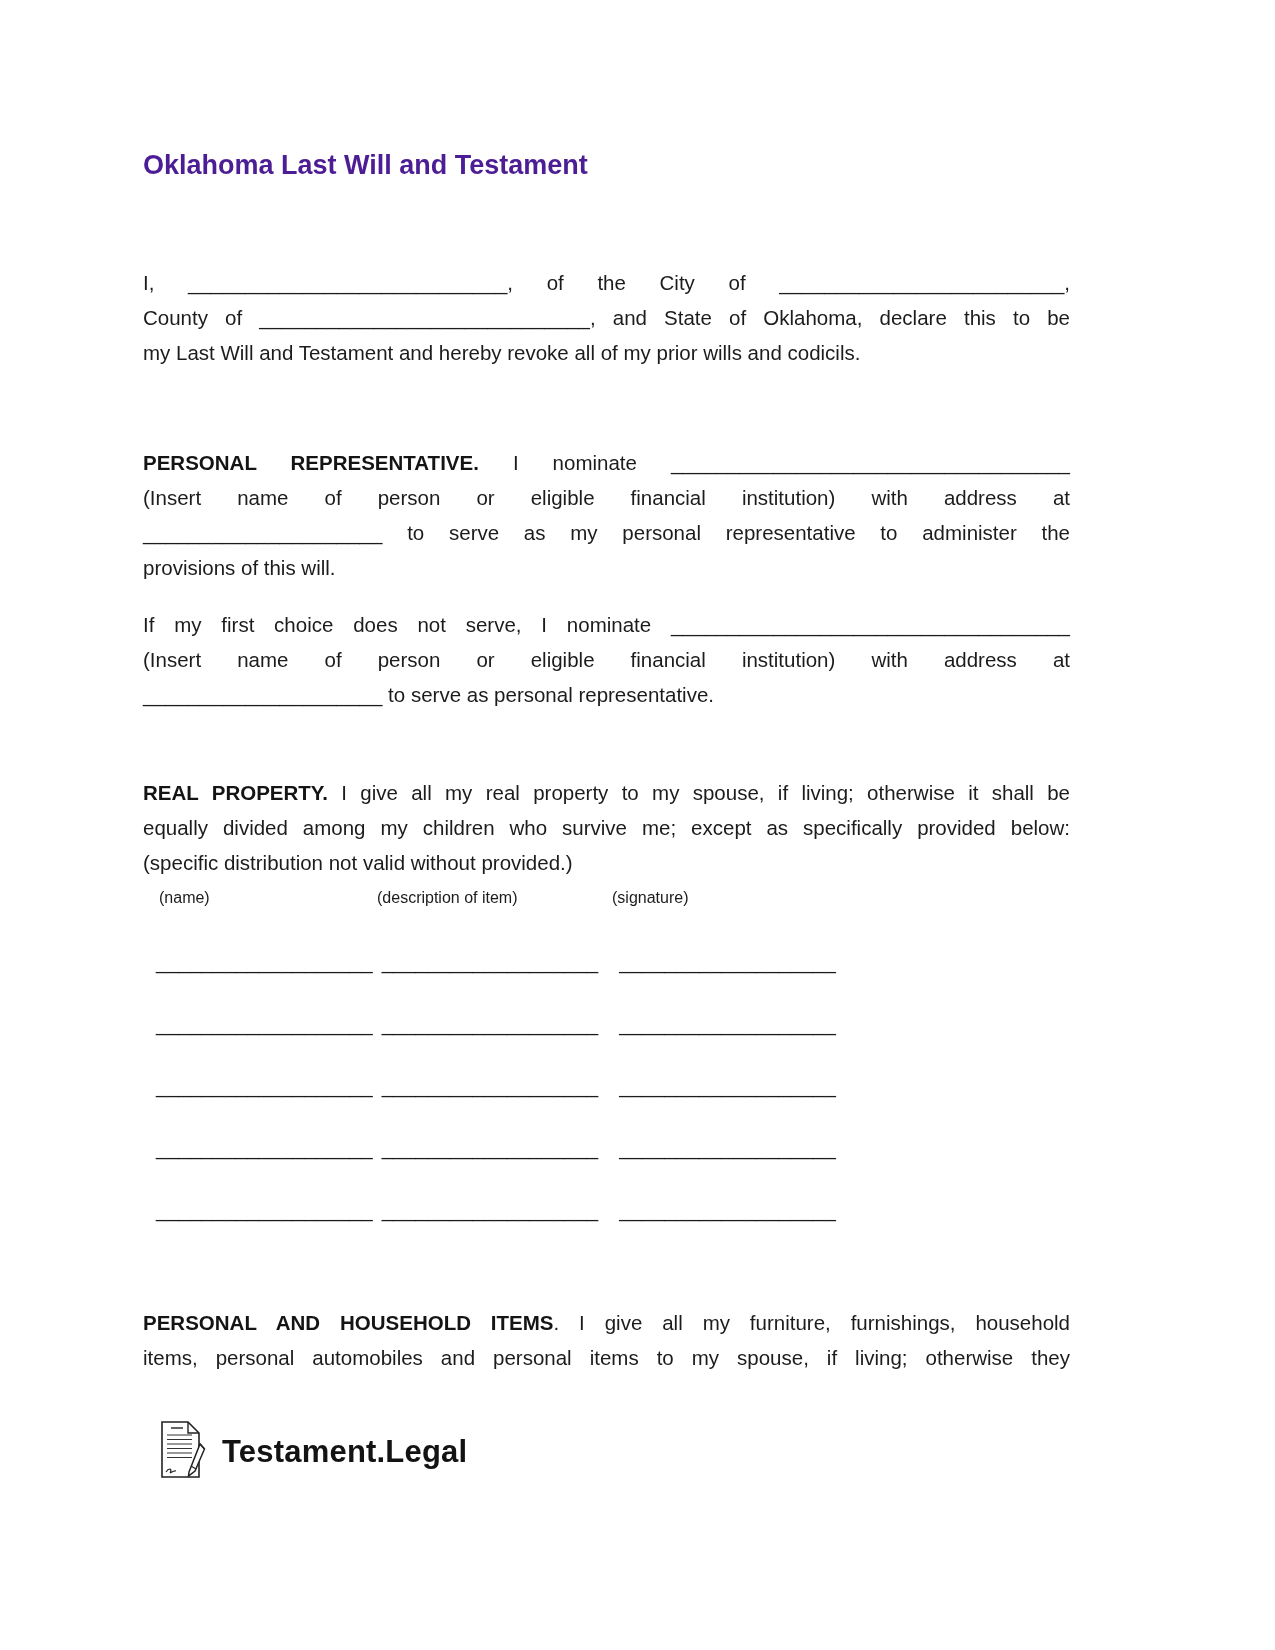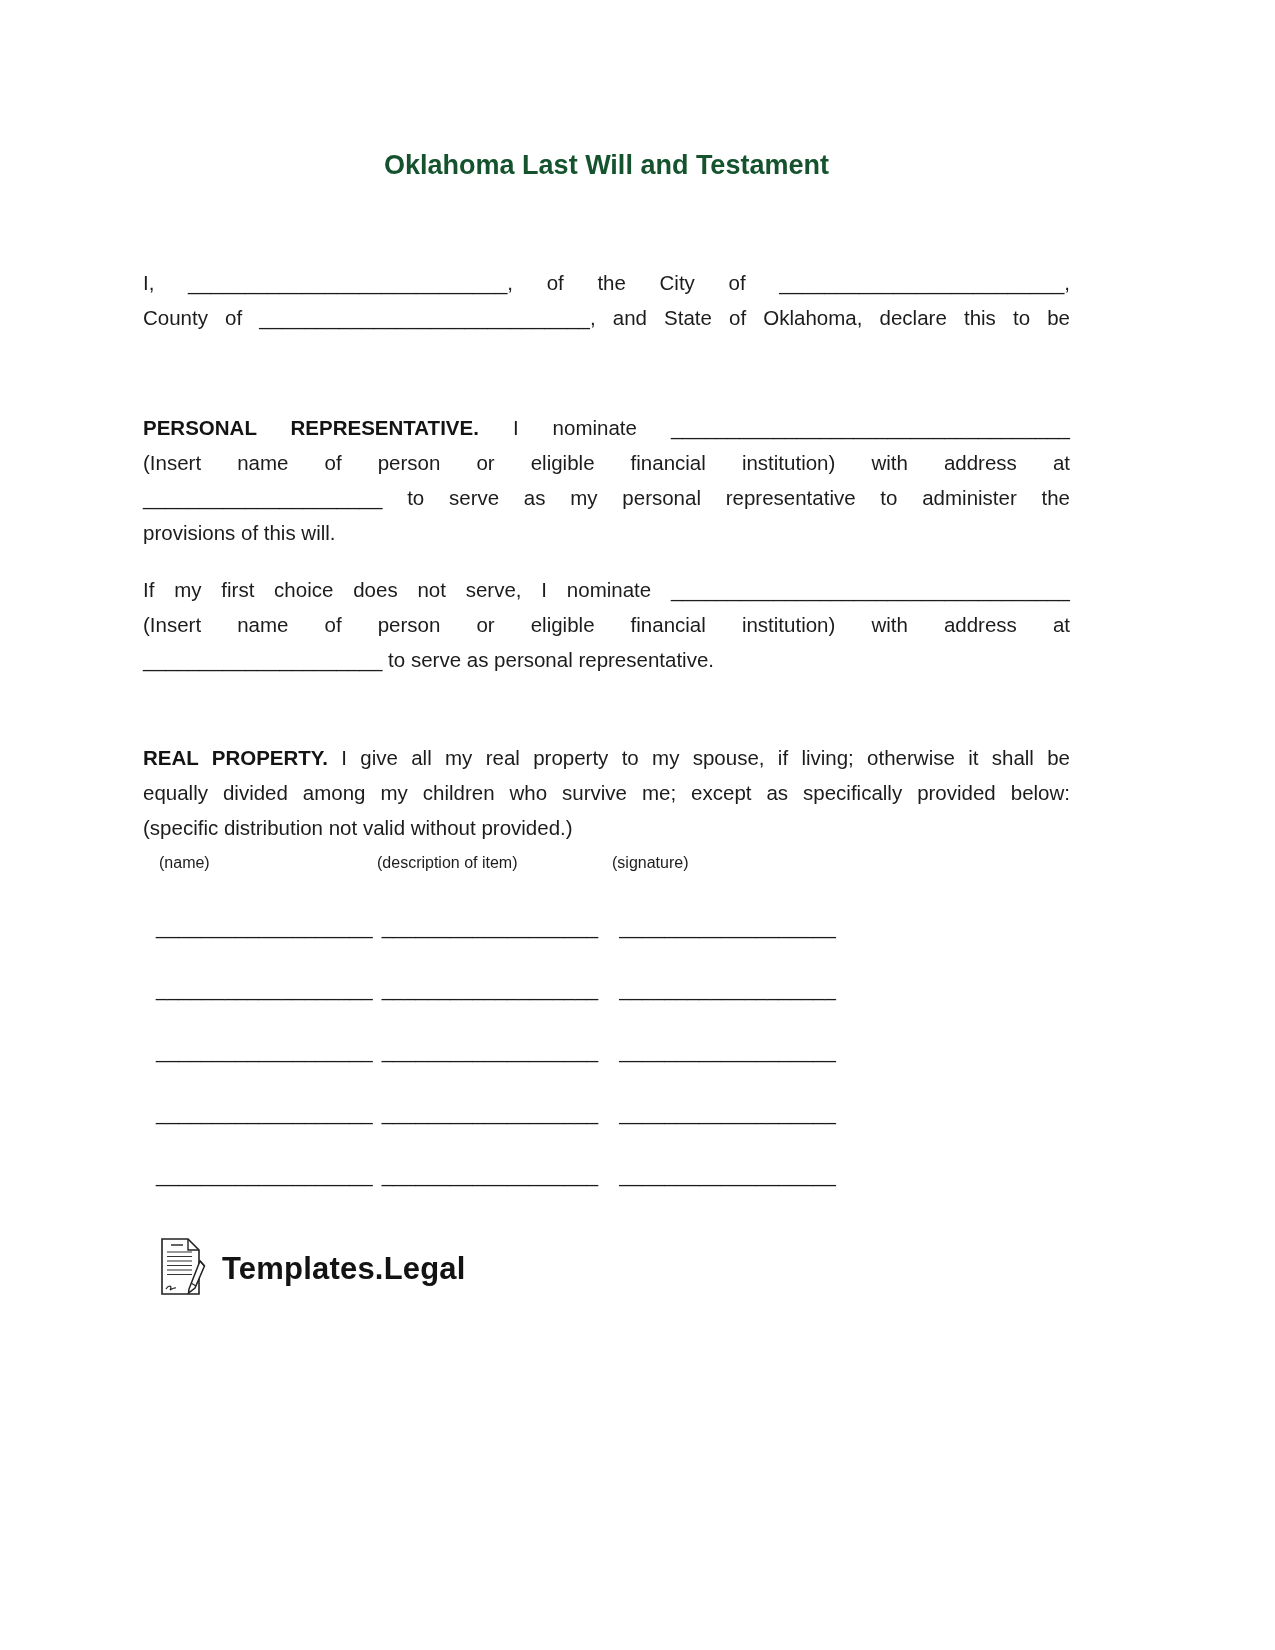--- a/index.html
+++ b/index.html
@@ -12,22 +12,21 @@
     overflow: hidden;
   }
   .content {
     padding: 148px 205px 0 143px; 
   }
   h1.doc-title {
     margin: 0;
     font-size: 27px;
     line-height: 35px;
     font-weight: bold;
-    text-align: center;
-    color: #14532d;
+    color: #4c1d95;
   }
   .para { font-size: 20.5px; line-height: 35px; }
   .ln { min-height: 35px; }
   
   .jl { text-align: justify; text-align-last: justify; text-justify: inter-word; }
   .ll { text-align: left; }
   b { font-weight: bold; color: #141414; }
 
   #sec-declaration { margin-top: 82px; }
   #rep-para-1 { margin-top: 75px; }
@@ -75,20 +74,21 @@
 </head>
 <body>
 
 <div class="content">
 
   <h1 class="doc-title">Oklahoma Last Will and Testament</h1>
 
   <div class="para" id="sec-declaration">
     <div class="ln jl">I, ____________________________, of the City of _________________________,</div>
     <div class="ln jl">County of _____________________________, and State of Oklahoma, declare this to be</div>
+    <div class="ln ll">my Last Will and Testament and hereby revoke all of my prior wills and codicils.</div>
   </div>
 
   <div class="para" id="rep-para-1">
     <div class="ln jl"><b>PERSONAL REPRESENTATIVE.</b><span> I nominate ___________________________________</span></div>
     <div class="ln jl">(Insert name of person or eligible financial institution) with address at</div>
     <div class="ln jl">_____________________ to serve as my personal representative to administer the</div>
     <div class="ln ll">provisions of this will.</div>
   </div>
 
   <div class="para" id="rep-para-2">
@@ -131,29 +131,33 @@
       <span class="c2">___________________</span>
       <span class="c3">___________________</span>
     </div>
     <div class="trow">
       <span class="c1">___________________</span>
       <span class="c2">___________________</span>
       <span class="c3">___________________</span>
     </div>
   </div>
 
+  <div class="para" id="household-para">
+    <div class="ln jl"><b>PERSONAL AND HOUSEHOLD ITEMS</b><span>. I give all my furniture, furnishings, household</span></div>
+    <div class="ln jl">items, personal automobiles and personal items to my spouse, if living; otherwise they</div>
+  </div>
 
   <div id="footer">
     <span>
       <svg width="48" height="66" viewBox="0 0 48 66" aria-hidden="true">
         <path d="M4 5 h26 l11 11 v44 H4 Z" fill="#ffffff" stroke="#222" stroke-width="1.6"></path>
         <path d="M30 5 v11 h11" fill="none" stroke="#222" stroke-width="1.4"></path>
         <path d="M13 11 h12" stroke="#222" stroke-width="1.4"></path>
         <path d="M9 18 h25 M9 22.5 h25 M9 27 h25 M9 31.5 h25 M9 36 h25 M9 40.5 h25" stroke="#333" stroke-width="1.2"></path>
         <path d="M8 55 c2.5 -4 6 -4 4.5 0 c-1 2.6 2.5 -2 5.5 -1" fill="none" stroke="#222" stroke-width="1.2"></path>
         <path d="M31 55 L42 27 l4.5 5 -9.5 22 -6.5 5 z" fill="#ffffff" stroke="#222" stroke-width="1.5"></path>
         <path d="M33 49 l5 3 M42 27 l4.5 5" fill="none" stroke="#222" stroke-width="1.2"></path>
       </svg>
     </span>
-    <span class="brand">Templates.Legal</span>
+    <span class="brand">Testament.Legal</span>
   </div>
 
 </div>
 
 </body></html>

